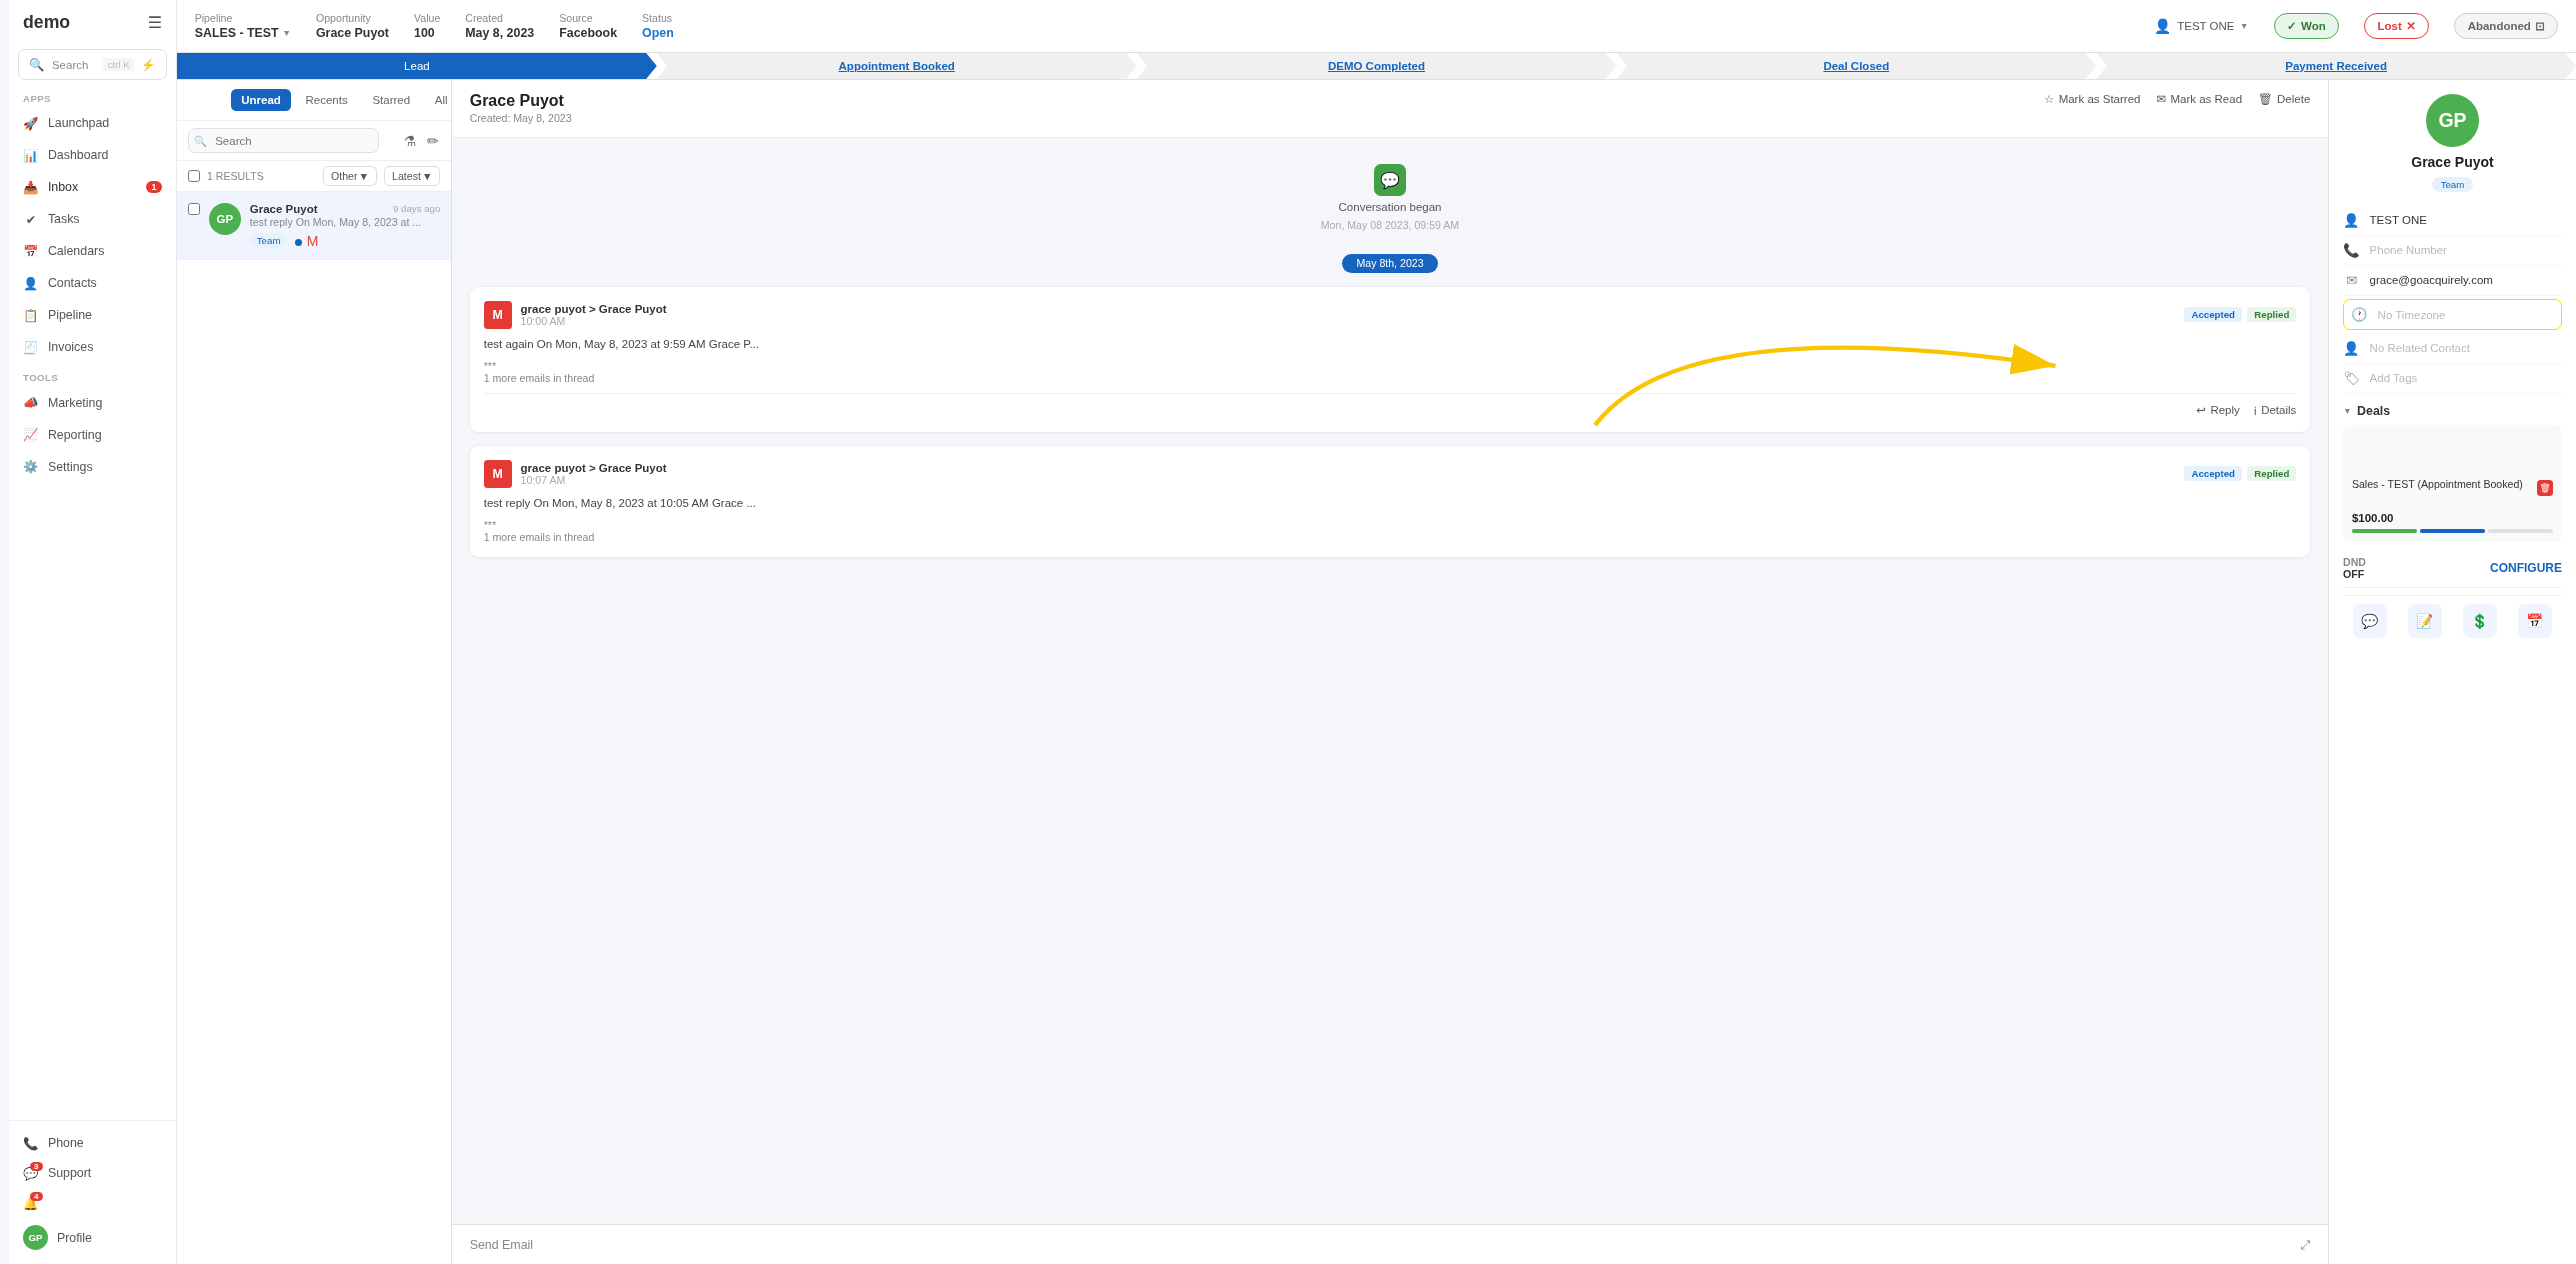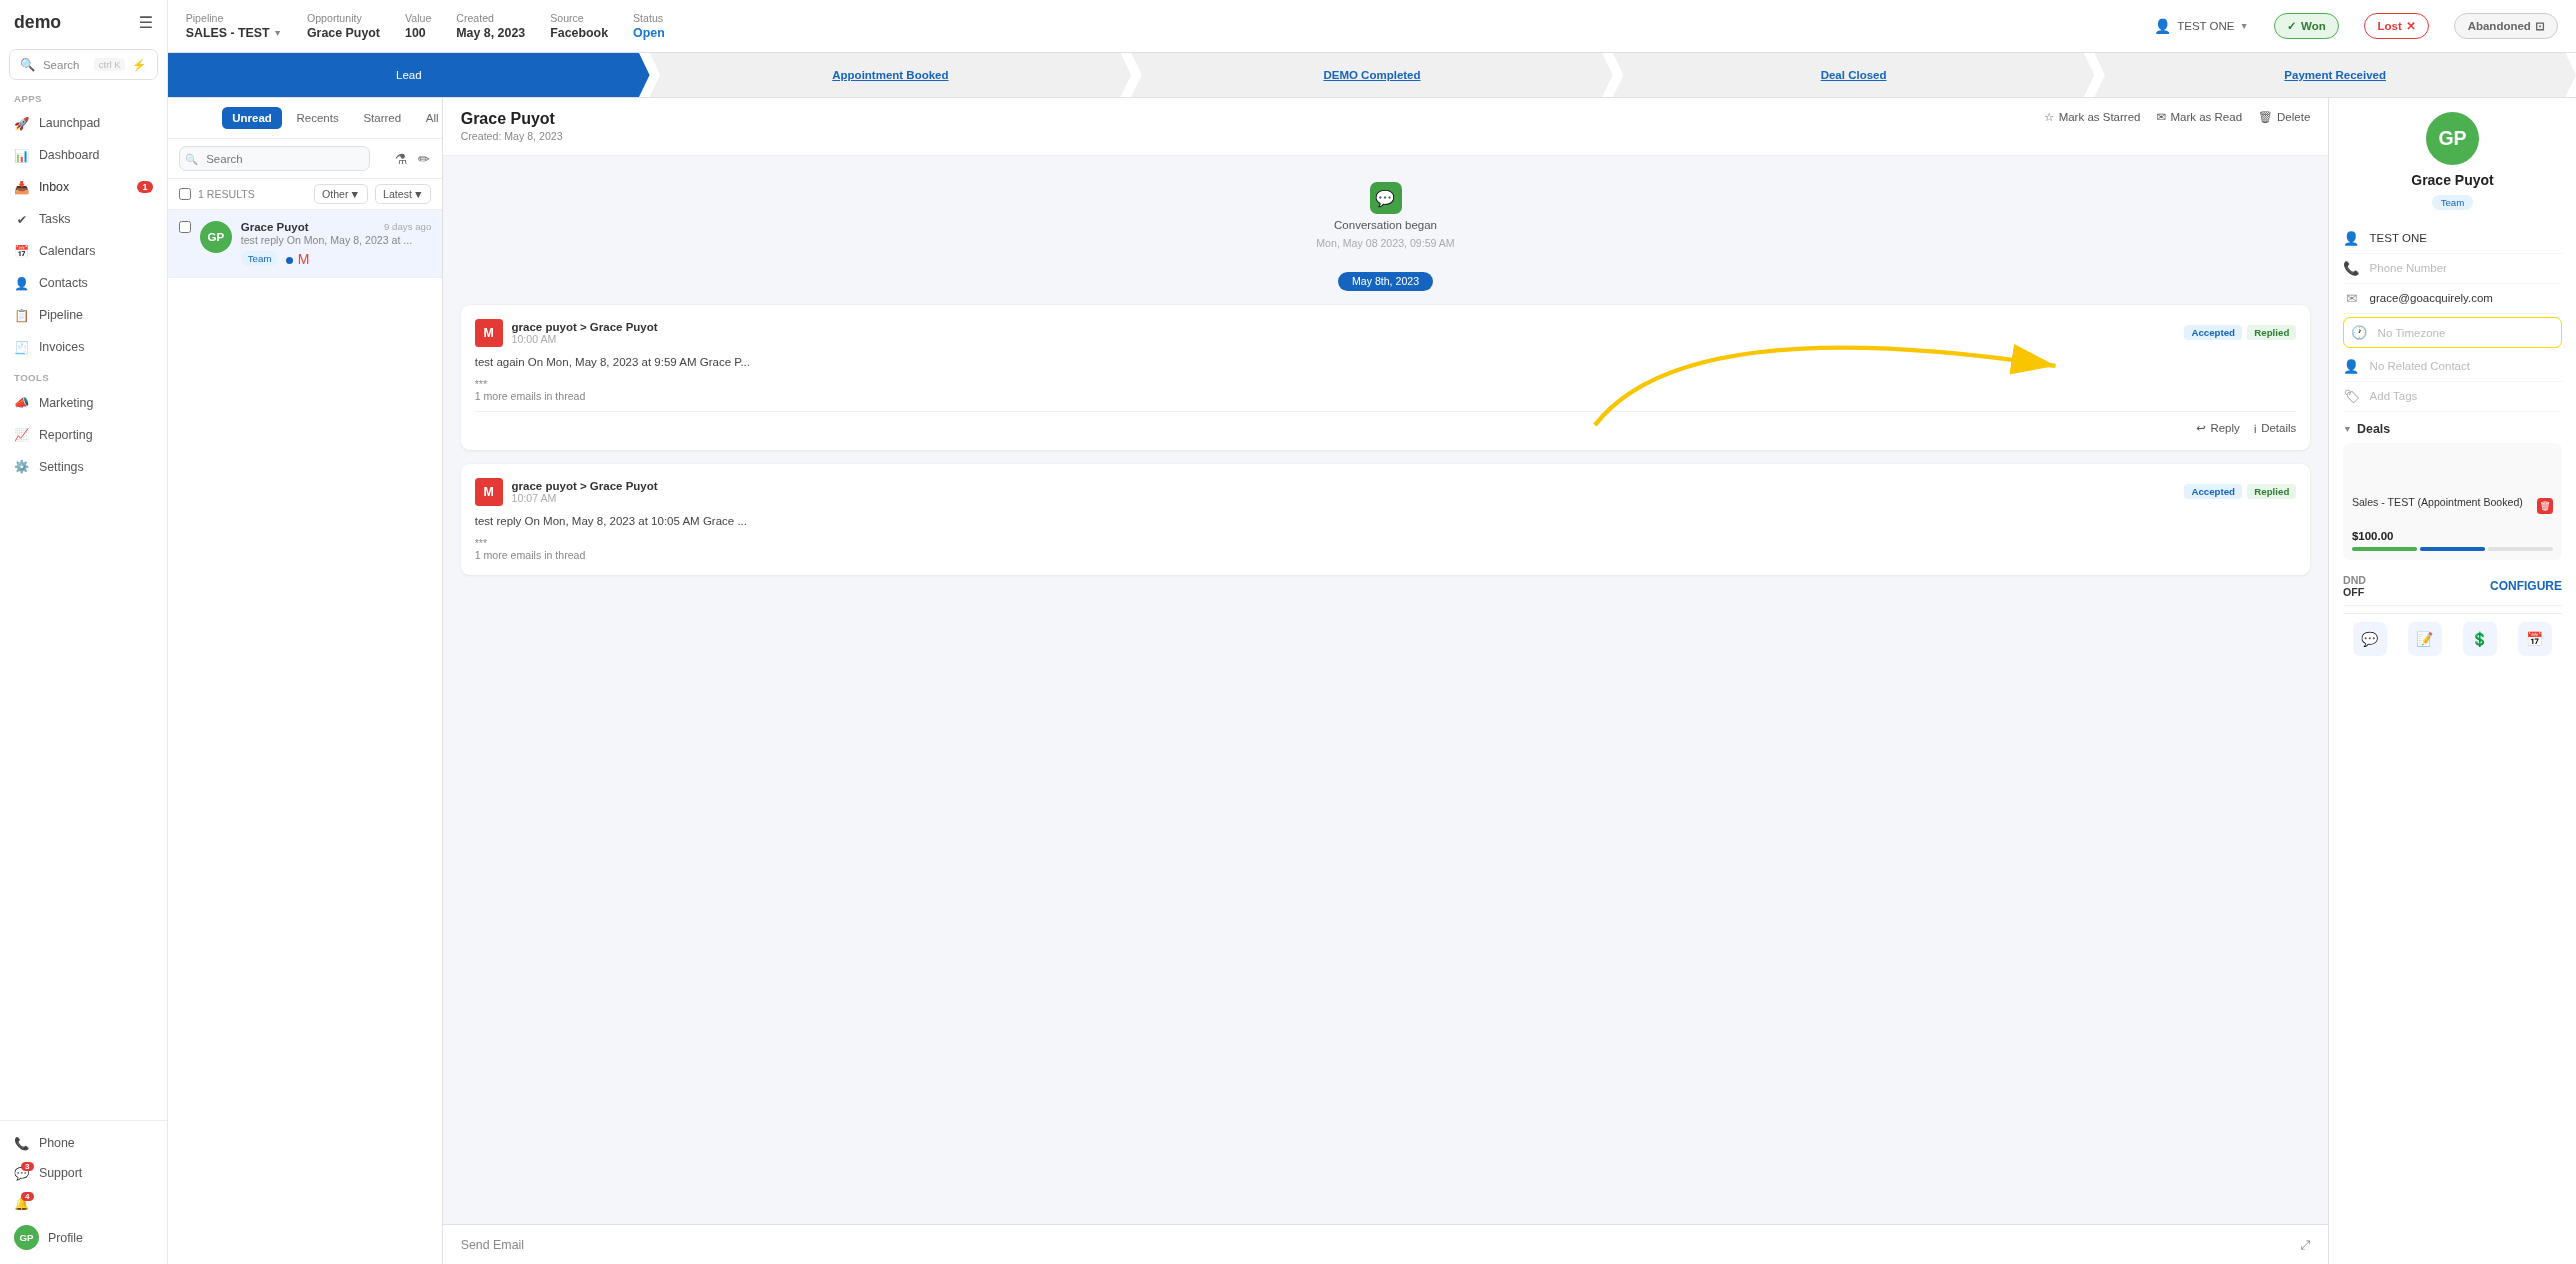--- a/index.html
+++ b/index.html
@@ -1,19 +1,19 @@
 <!DOCTYPE html>
 <html style="font-size:14px"><head>
   <meta charset="utf-8">
   <style>
     * { box-sizing: border-box; margin: 0; padding: 0; }
     body { font-family: -apple-system, BlinkMacSystemFont, 'Segoe UI', sans-serif; background: #f5f6fa; overflow: hidden; height: 100vh; }
 
     
-    .app-container { display: flex; height: 100vh; width: 100%; }
+    .app-container { display: flex; height: 100vh; width: 100%; padding-left: 9px; }
     .sidebar { width: 168px; background: #fff; border-right: 0.9px solid #e8e8e8; display: flex; flex-direction: column; flex-shrink: 0; }
     .main-content { flex: 1; display: flex; flex-direction: column; overflow: hidden; }
 
     
     .sidebar-logo { padding: 12.4px 14px; display: flex; align-items: center; justify-content: space-between; }
     .logo-text { font-size: 17.7px; font-weight: 700; color: #333; }
     .sidebar-menu-icon { cursor: pointer; color: #555; font-size: 16px; }
     .sidebar-search { display: flex; align-items: center; gap: 7px; padding: 7px 10.6px; margin: 3.5px 8.9px; border-radius: 7px; border: 0.9px solid #e0e0e0; cursor: pointer; }
     .sidebar-search span { font-size: 11.5px; color: #888; }
     .sidebar-search .shortcut { font-size: 9.7px; color: #bbb; background: #f5f5f5; padding: 0.9px 4.4px; border-radius: 3.5px; margin-left: auto; }
@@ -38,21 +38,21 @@
     .pipeline-selector { display: flex; align-items: center; gap: 3.5px; font-size: 12.4px; font-weight: 600; color: #333; }
     .chevron-down { font-size: 8.9px; color: #888; }
     .spacer { flex: 1; }
     .assigned-user { display: flex; align-items: center; gap: 5.3px; font-size: 11.5px; color: #555; }
     .status-btn { border: none; border-radius: 17.7px; padding: 5.3px 12.4px; font-size: 11.5px; font-weight: 600; cursor: pointer; display: flex; align-items: center; gap: 4.4px; }
     .btn-won { background: #e8f5e9; color: #2e7d32; border: 1.3px solid #4caf50; }
     .btn-lost { background: #fff; color: #e53935; border: 1.3px solid #e53935; }
     .btn-abandoned { background: #f5f5f5; color: #666; border: 1.3px solid #ccc; }
 
     
-    .pipeline-progress { display: flex; align-items: center; background: #fff; border-bottom: 0.9px solid #e0e0e0; padding: 0; height: 45px; flex-shrink: 0; overflow: hidden; }
+    .pipeline-progress { display: flex; align-items: center; background: #fff; border-bottom: 0.9px solid #e0e0e0; padding: 0; height: 27px; flex-shrink: 0; overflow: hidden; }
     .pipeline-step { display: flex; align-items: center; justify-content: center; font-size: 11.5px; font-weight: 500; padding: 0 17.7px; height: 100%; position: relative; cursor: pointer; flex: 1; }
     .pipeline-step.active { background: #1565c0; color: #fff; clip-path: polygon(0 0, calc(100% - 10.6px) 0, 100% 50%, calc(100% - 10.6px) 100%, 0 100%, 10.6px 50%); }
     .pipeline-step.active:first-child { clip-path: polygon(0 0, calc(100% - 10.6px) 0, 100% 50%, calc(100% - 10.6px) 100%, 0 100%); }
     .pipeline-step.inactive { background: #f0f0f0; color: #1565c0; font-weight: 600; clip-path: polygon(0 0, calc(100% - 10.6px) 0, 100% 50%, calc(100% - 10.6px) 100%, 0 100%, 10.6px 50%); text-decoration: underline; }
 
     
     .content-area { display: flex; flex: 1; overflow: hidden; }
 
     
     .conv-list { width: 275px; background: #fff; border-right: 0.9px solid #e0e0e0; display: flex; flex-direction: column; flex-shrink: 0; }

